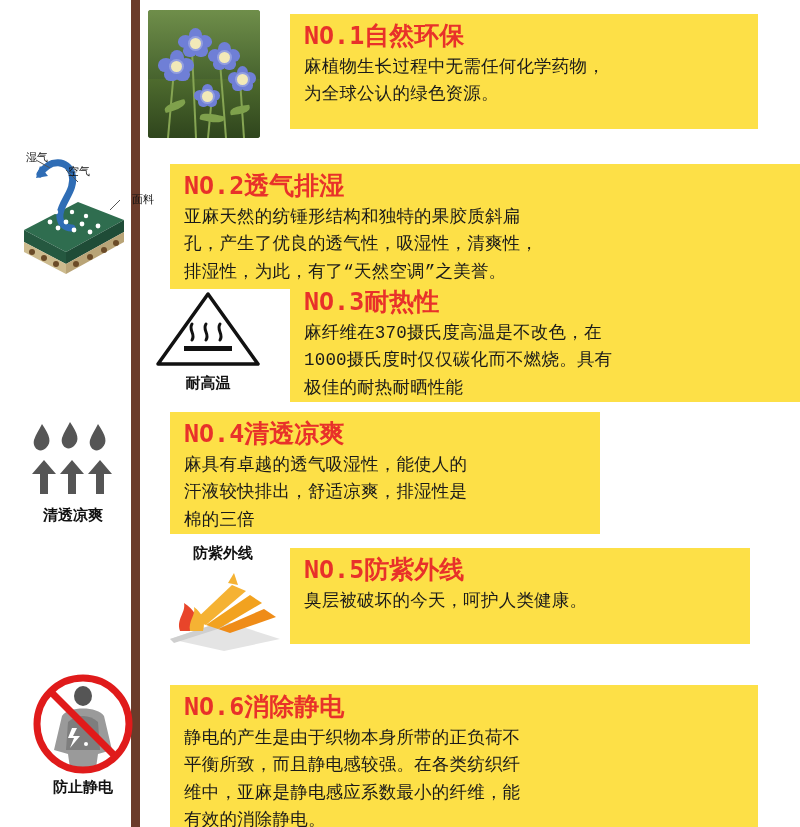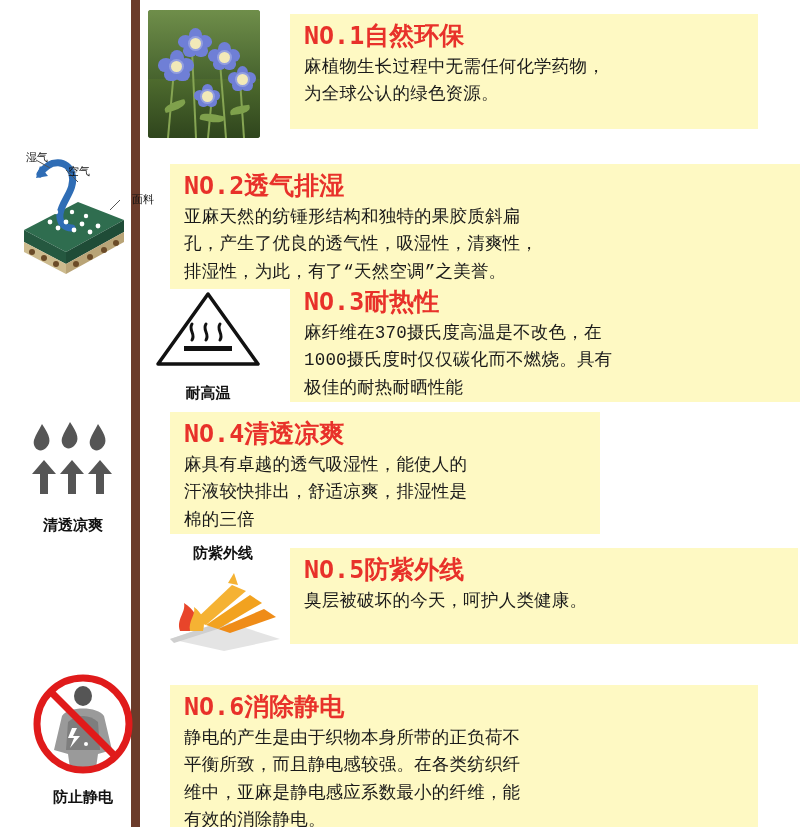--- a/index.html
+++ b/index.html
@@ -27,21 +27,21 @@
     width: 9px;
     height: 827px;
     background: #6b3b2a;
   }
   .icon-box {
     position: absolute;
     text-align: center;
   }
   .text-panel {
     position: absolute;
-    background: #fef9c3;
+    background: #fde047;
     padding: 6px 12px 10px 14px;
     box-sizing: border-box;
   }
   .title {
     color: #e8312a;
     font-family: "DejaVu Sans Mono", monospace;
     font-weight: bold;
     font-size: 25px;
     line-height: 1.25;
     margin: 0 0 3px 0;
@@ -53,21 +53,21 @@
     font-size: 17.5px;
     line-height: 1.55;
     margin: 0;
     letter-spacing: 0.2px;
   }
   .cap {
     font-family: "DejaVu Sans Mono", monospace;
     font-size: 15px;
     font-weight: bold;
     color: #111;
-    margin-top: 12px;
+    margin-top: 2px;
   }
   .cap-top {
     font-family: "DejaVu Sans Mono", monospace;
     font-size: 15px;
     font-weight: bold;
     color: #111;
     margin-bottom: 2px;
   }
   .small-lbl {
     font-family: "DejaVu Sans Mono", monospace;
@@ -280,21 +280,21 @@
       <path d="M34 56 L72 20 L86 26 L46 60 Z" fill="#f5b233"></path>
       <path d="M46 60 L90 30 L102 38 L58 64 Z" fill="#f2a21f"></path>
       <path d="M58 64 L104 44 L116 52 L70 68 Z" fill="#ef8c18"></path>
 
       <path d="M20 66 C 16 54, 26 48, 24 38 C 34 44, 40 54, 36 66 Z" fill="#e8452a"></path>
       <path d="M30 66 C 28 56, 36 50, 34 42 C 42 48, 46 56, 43 66 Z" fill="#f5b233"></path>
       <path d="M68 18 L74 8 L78 20 Z" fill="#f5b233"></path>
     </svg>
   </div>
 
-  <div class="text-panel" style="left:290px; top:548px; width:508px; height:96px;">
+  <div class="text-panel" style="left:290px; top:548px; width:460px; height:96px;">
     <div class="title">NO.5防紫外线</div>
     <div class="body-text">臭层被破坏的今天，呵护人类健康。</div>
   </div>
 
   <div class="icon-box" style="left:28px; top:672px; width:110px;">
     <svg width="110" height="104">
 
       <g>
         <ellipse cx="55" cy="24" rx="9" ry="10" fill="#555"></ellipse>
         <path d="M34 44 C 40 34, 70 34, 76 44 L84 78 L70 82 L68 96 L42 96 L40 82 L26 78 Z" fill="#9a9a9a"></path>

